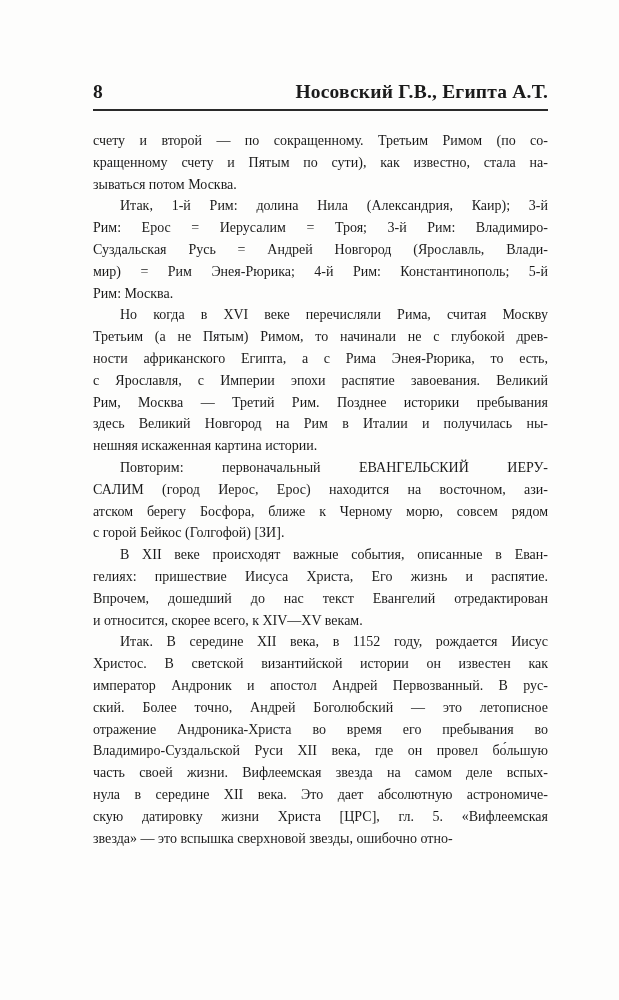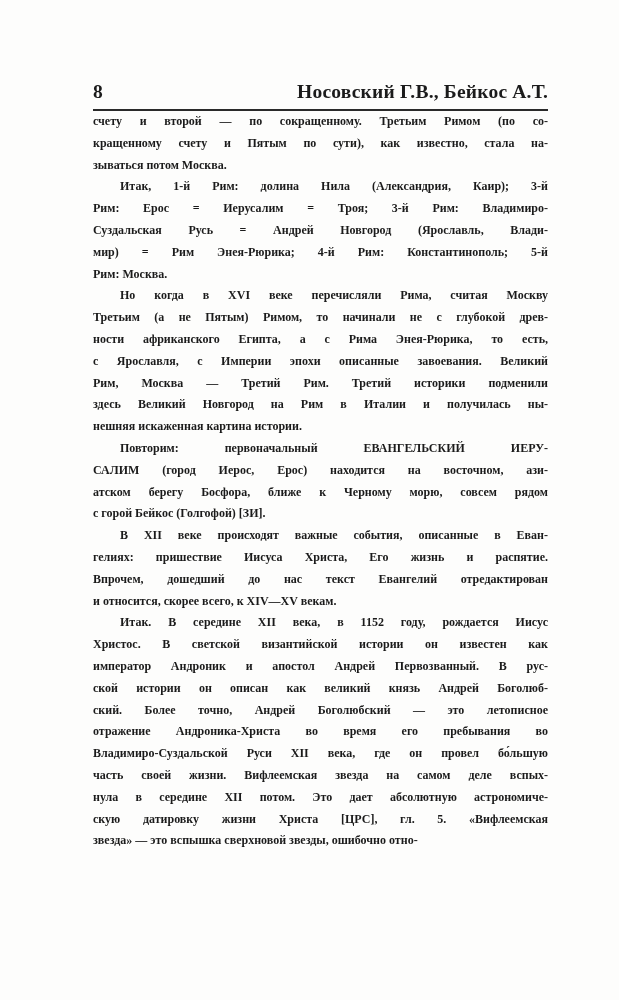--- a/index.html
+++ b/index.html
@@ -26,84 +26,83 @@
     font-size: 19.5px;
     line-height: 24px;
     letter-spacing: 0.2px;
   }
   .header-rule {
     height: 2px;
     background: #2a2a2a;
     margin-top: 5px;
   }
   .text-body {
-    font-size: 12px;
+    margin-top: 19px;
+    font-size: 14px;
     line-height: 21.8px;
-    font-weight: bold;
   }
   .para { margin: 0; }
   .line {
     text-align: justify;
     text-align-last: justify;
   }
   .line.last { text-align-last: left; }
   .line.indent { text-indent: 27px; }
 </style>
 </head>
 <body>
 
 <div class="page">
   <div class="content">
     <div class="header-row">
       <span>8</span>
-      <span>Носовский Г.В., Бейкос А.Т.</span>
+      <span>Носовский Г.В., Египта А.Т.</span>
     </div>
     <div class="header-rule"></div>
     <div class="text-body">
         <div class="para">
           <div class="line">счету и второй — по сокращенному. Третьим Римом (по со-</div>
           <div class="line">кращенному счету и Пятым по сути), как известно, стала на-</div>
           <div class="line last">зываться потом Москва.</div>
         </div>
         <div class="para">
           <div class="line indent">Итак, 1-й Рим: долина Нила (Александрия, Каир); 3-й</div>
           <div class="line">Рим: Ерос = Иерусалим = Троя; 3-й Рим: Владимиро-</div>
           <div class="line">Суздальская Русь = Андрей Новгород (Ярославль, Влади-</div>
           <div class="line">мир) = Рим Энея-Рюрика; 4-й Рим: Константинополь; 5-й</div>
           <div class="line last">Рим: Москва.</div>
         </div>
         <div class="para">
           <div class="line indent">Но когда в XVI веке перечисляли Рима, считая Москву</div>
           <div class="line">Третьим (а не Пятым) Римом, то начинали не с глубокой древ-</div>
           <div class="line">ности африканского Египта, а с Рима Энея-Рюрика, то есть,</div>
-          <div class="line">с Ярославля, с Империи эпохи описанные завоевания. Великий</div>
-          <div class="line">Рим, Москва — Третий Рим. Третий историки подменили</div>
+          <div class="line">с Ярославля, с Империи эпохи распятие завоевания. Великий</div>
+          <div class="line">Рим, Москва — Третий Рим. Позднее историки пребывания</div>
           <div class="line">здесь Великий Новгород на Рим в Италии и получилась ны-</div>
           <div class="line last">нешняя искаженная картина истории.</div>
         </div>
         <div class="para">
           <div class="line indent">Повторим: первоначальный ЕВАНГЕЛЬСКИЙ ИЕРУ-</div>
           <div class="line">САЛИМ (город Иерос, Ерос) находится на восточном, ази-</div>
           <div class="line">атском берегу Босфора, ближе к Черному морю, совсем рядом</div>
           <div class="line last">с горой Бейкос (Голгофой) [ЗИ].</div>
         </div>
         <div class="para">
           <div class="line indent">В XII веке происходят важные события, описанные в Еван-</div>
           <div class="line">гелиях: пришествие Иисуса Христа, Его жизнь и распятие.</div>
           <div class="line">Впрочем, дошедший до нас текст Евангелий отредактирован</div>
           <div class="line last">и относится, скорее всего, к XIV—XV векам.</div>
         </div>
         <div class="para">
           <div class="line indent">Итак. В середине XII века, в 1152 году, рождается Иисус</div>
           <div class="line">Христос. В светской византийской истории он известен как</div>
           <div class="line">император Андроник и апостол Андрей Первозванный. В рус-</div>
-          <div class="line">ской истории он описан как великий князь Андрей Боголюб-</div>
           <div class="line">ский. Более точно, Андрей Боголюбский — это летописное</div>
           <div class="line">отражение Андроника-Христа во время его пребывания во</div>
           <div class="line">Владимиро-Суздальской Руси XII века, где он провел бо́льшую</div>
           <div class="line">часть своей жизни. Вифлеемская звезда на самом деле вспых-</div>
-          <div class="line">нула в середине XII потом. Это дает абсолютную астрономиче-</div>
+          <div class="line">нула в середине XII века. Это дает абсолютную астрономиче-</div>
           <div class="line">скую датировку жизни Христа [ЦРС], гл. 5. «Вифлеемская</div>
           <div class="line last">звезда» — это вспышка сверхновой звезды, ошибочно отно-</div>
         </div>
       </div>
   </div>
 </div>
 
 </body></html>

